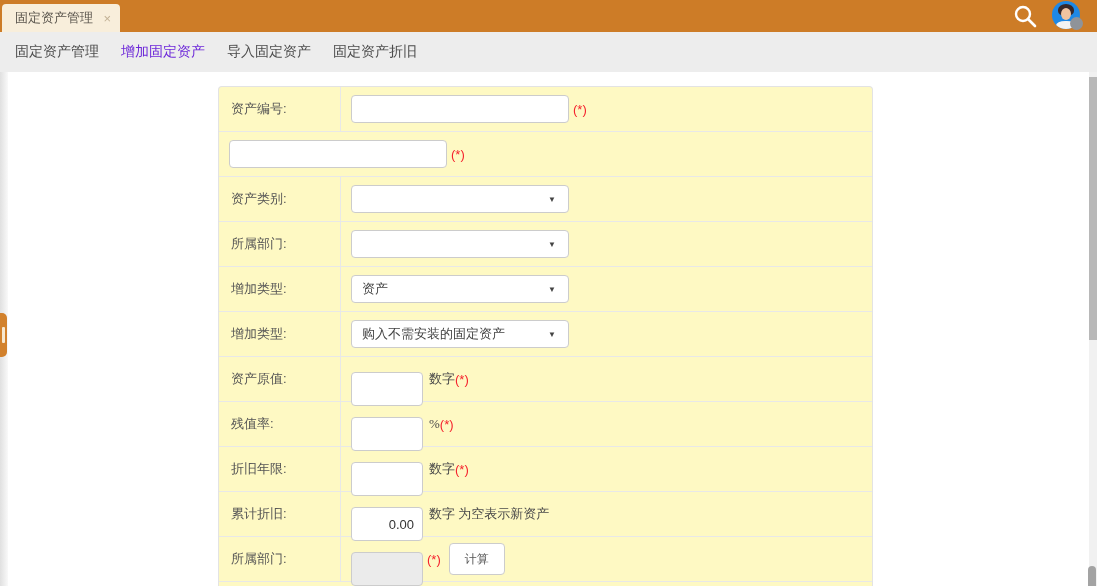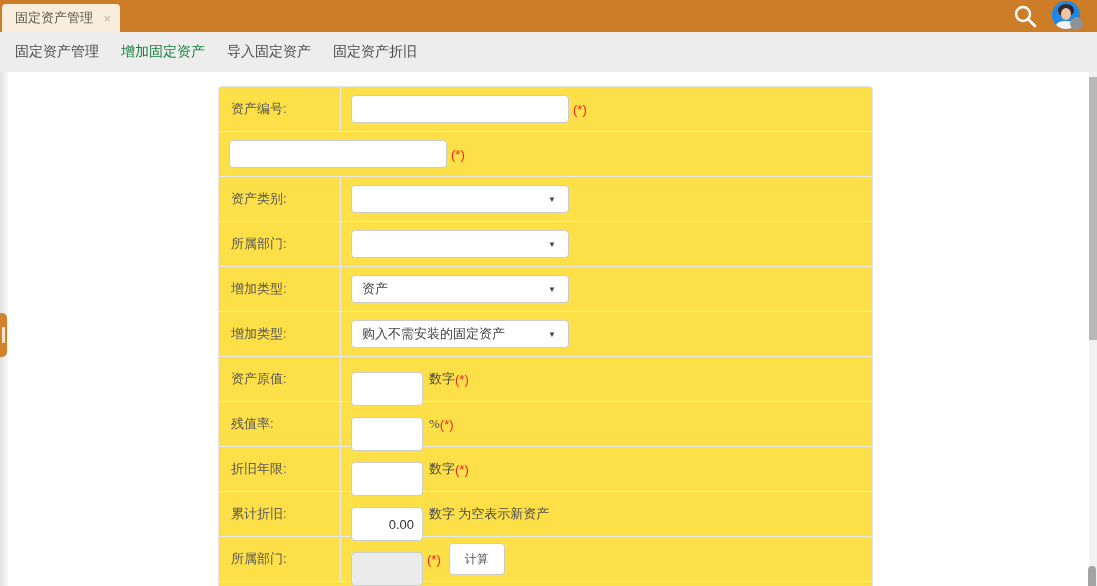--- a/index.html
+++ b/index.html
@@ -25,31 +25,31 @@
   .avatar .hair  { position:absolute; left:6px;  top:3px;  width:16px; height:12px; background:#37282a; border-radius:50% 50% 42% 42%; }
   .avatar .face  { position:absolute; left:9px;  top:7px;  width:10px; height:12px; background:#f0c4a0; border-radius:50%; }
   .avatar .shirt { position:absolute; left:4px;  top:20px; width:20px; height:10px; background:#f3f3f3; border-radius:45% 45% 0 0; }
   .status-dot { position:absolute; left:1070px; top:17px; width:13px; height:13px; border-radius:50%; background:#8f9399; }
   
   .nav {
     position:absolute; top:32px; left:0; width:1097px; height:40px;
     background:#ededed; display:flex; align-items:center; padding-left:4px;
   }
   .nav-item { padding:0 11px; font-size:14px; color:#4c4c4c; cursor:pointer; white-space:nowrap; }
-  .nav-item.active { color:#15803d; }
+  .nav-item.active { color:#6d28d9; }
   
   .left-strip { position:absolute; top:72px; left:0; width:8px; height:514px;
     background:linear-gradient(to right,#e0e0e0,#f9f9f9); }
   .expand-handle { position:absolute; top:313px; left:0; width:7px; height:44px;
     background:#d2812c; border-radius:0 5px 5px 0; cursor:pointer; }
   .expand-handle .bar { position:absolute; left:2px; top:14px; width:3px; height:16px; background:#f7e8cf; border-radius:1px; }
   
   .form-panel {
     position:absolute; left:218px; top:86px; width:655px; height:500px;
-    border:1px solid #e3e3e3; border-bottom:none; border-radius:4px 4px 0 0; background:#fde047;
+    border:1px solid #e3e3e3; border-bottom:none; border-radius:4px 4px 0 0; background:#fef9c3;
   }
   .form-row { display:flex; height:45px; border-bottom:1px solid #e8e8e8; }
   .form-row.partial { height:4px; border-bottom:none; }
   .cell-label {
     width:122px; border-right:1px solid #e8e8e8;
     display:flex; align-items:center; padding-left:12px;
     font-size:13px; color:#555; flex-shrink:0;
   }
   .cell-field { flex:1; display:flex; align-items:center; padding-left:10px; }
   .text-input {

